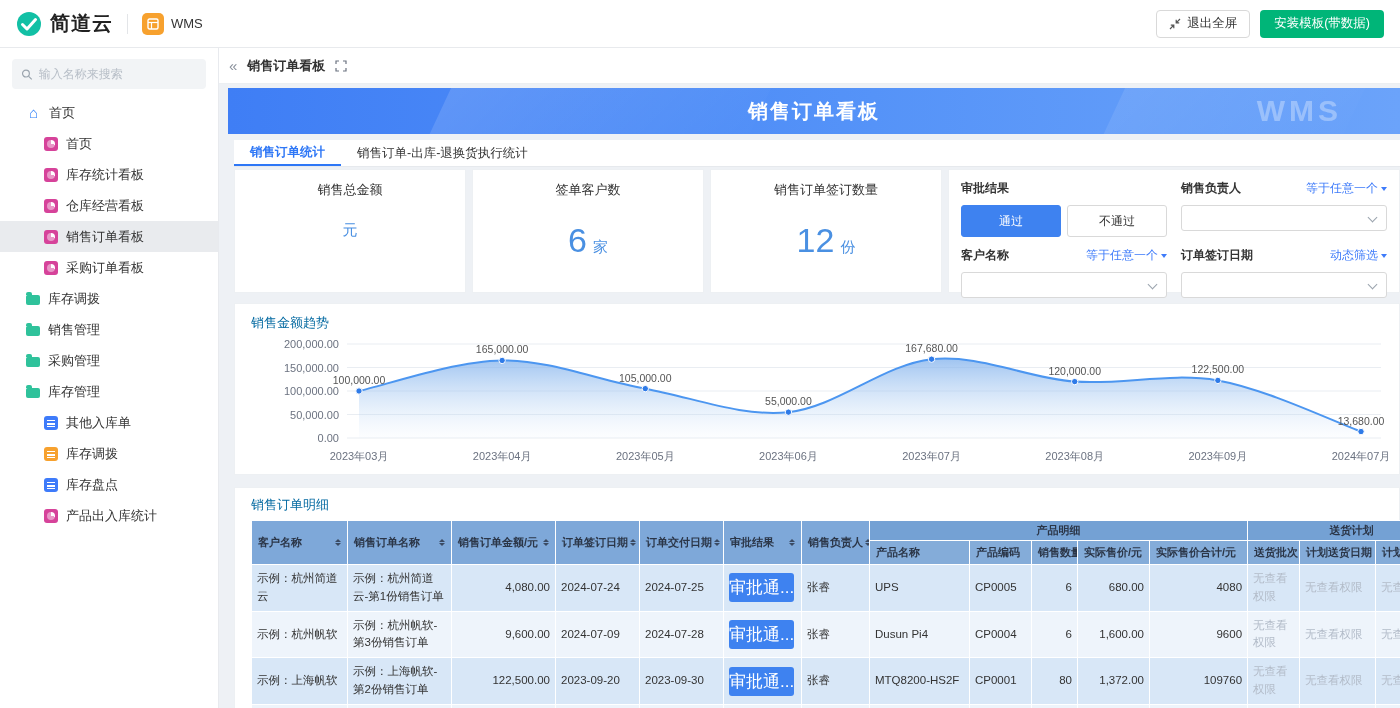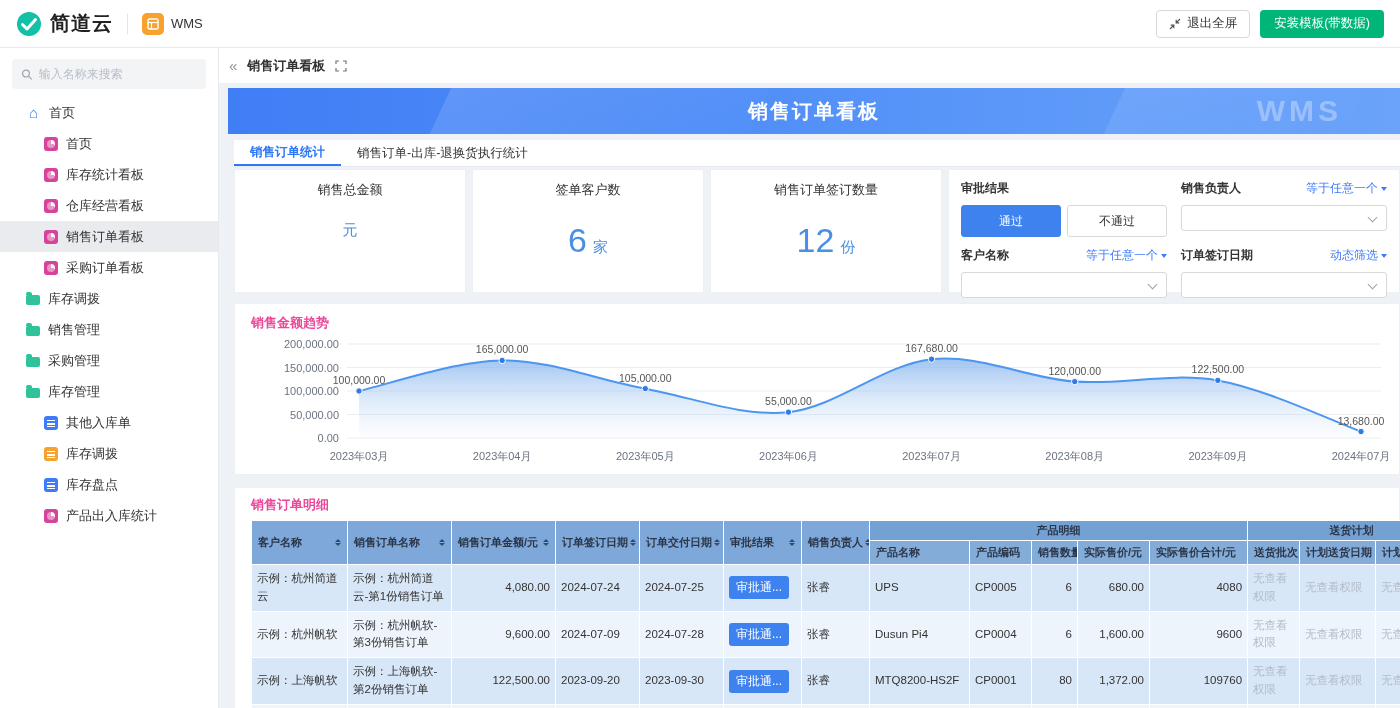--- a/index.html
+++ b/index.html
@@ -68,41 +68,41 @@
   .f-op { color:#3e7bfa; display:flex; align-items:center; gap:3px; cursor:pointer; white-space:nowrap; }
   .caret { width:0; height:0; border-left:3.5px solid transparent; border-right:3.5px solid transparent; border-top:4.5px solid #3e7bfa; display:inline-block; }
   .btn-group { display:flex; gap:6px; }
   .f-btn { flex:1; height:32px; border-radius:3px; font-size:12px; cursor:pointer; border:1px solid #d9d9d9; background:#fff; color:#333; font-family:inherit; }
   .f-btn.sel { background:#3e82f0; border-color:#3e82f0; color:#fff; }
   .f-select { position:relative; height:26px; border:1px solid #d9d9d9; border-radius:3px; background:#fff; cursor:pointer; }
   .f-select::after { content:''; position:absolute; right:10px; top:8px; width:6px; height:6px; border-right:1.4px solid #9aa3ad; border-bottom:1.4px solid #9aa3ad; transform:rotate(45deg); }
 
   .panel { background:#fff; border:1px solid #edf0f3; padding:10px 16px; }
   .chart-panel { margin-top:10px; height:172px; padding-bottom:0; }
-  .panel-title { font-size:13px; font-weight:700; color:#ec4899; }
+  .panel-title { font-size:13px; font-weight:400; color:#0369a1; }
   .chart-panel svg { display:block; margin-top:2px; }
   .table-panel { margin-top:12px; height:260px; padding:8px 0 0 16px; }
 
   .table-wrap { margin-top:6px; overflow:hidden; width:1150px; }
   table { border-collapse:collapse; table-layout:fixed; width:1204px; }
   th, td { border:1px solid #fff; overflow:hidden; }
   th { font-size:11px; font-weight:700; color:#2b3648; text-align:left; padding:2px 6px; white-space:nowrap; }
   .th-main { background:#7ea8d9; }
   .th-main .hwrap { display:flex; align-items:center; justify-content:space-between; gap:2px; }
   .th-group { background:#74a1d4; text-align:center; height:20px; }
   .th-sub { background:#84acd9; height:24px; }
   .sort { display:inline-flex; flex-direction:column; flex:none; cursor:pointer; }
   .sort::before { content:''; border:3px solid transparent; border-bottom-color:#3a4a63; margin-bottom:1px; }
   .sort::after { content:''; border:3px solid transparent; border-top-color:#3a4a63; }
   td { font-size:11.5px; color:#333; padding:5px 5px; line-height:1.55; vertical-align:middle; word-break:break-all; }
   tr.row-blue td { background:#d8e7f7; }
   tr.row-light td { background:#eef4fb; }
   td.num { text-align:right; }
   td.no-perm { color:#b3bcc9; }
-  .approve-btn { background:#3e82f0; color:#fff; border:none; border-radius:3px; font-size:12px; padding:3px 7px; cursor:pointer; white-space:nowrap; font-family:inherit; }
+  .approve-btn { background:#3e82f0; color:#fff; border:none; border-radius:3px; font-size:17px; padding:3px 0; cursor:pointer; white-space:nowrap; font-family:inherit; }
 </style>
 </head>
 <body>
 
 <header class="topbar">
   <div class="logo">
     <svg width="26" height="26" viewBox="0 0 26 26">
       <circle cx="13" cy="13" r="12" fill="#12c0a5"></circle>
       <path d="M6.5 13.5 L11 18 L19.5 8.5" stroke="#fff" stroke-width="3" fill="none" stroke-linecap="round" stroke-linejoin="round"></path>
     </svg>

